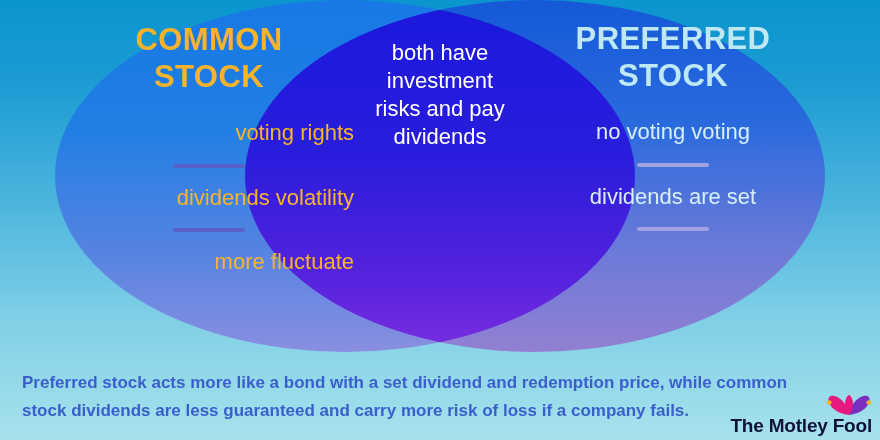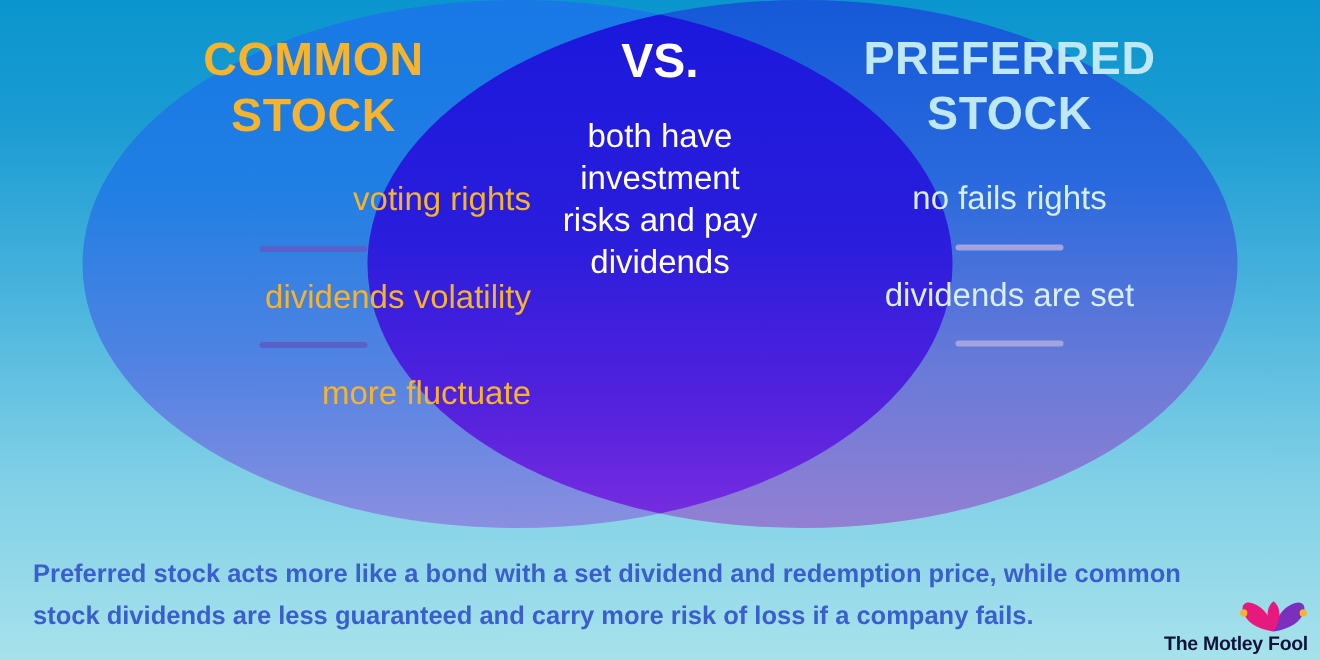--- a/index.html
+++ b/index.html
@@ -111,21 +111,21 @@
   #logo {
     position: absolute;
     right: 8px;
     bottom: 5px;
     display: flex;
     flex-direction: column;
     align-items: flex-end;
     z-index: 7;
   }
   #logo-wordmark {
-    font-size: 13px;
+    font-size: 19px;
     font-weight: bold;
     color: #10123a;
     letter-spacing: -0.2px;
     line-height: 1;
   }
 </style>
 </head>
 <body>
 
 <div id="infographic">
@@ -173,35 +173,34 @@
       <span>STOCK</span>
     </h2>
     <p class="col-item">voting rights</p>
     <div class="divider"></div>
     <p class="col-item">dividends volatility</p>
     <div class="divider"></div>
     <p class="col-item">more fluctuate</p>
   </div>
 
   <div class="venn-col" id="col-center">
-    <h2 id="title-vs">VS.</h2>
     <p class="center-body">
       <span>both have</span><br>
       <span>investment</span><br>
       <span>risks and pay</span><br>
       <span>dividends</span>
     </p>
   </div>
 
   <div class="venn-col" id="col-right">
     <h2 class="col-title" id="title-preferred">
       <span>PREFERRED</span><br>
       <span>STOCK</span>
     </h2>
-    <p class="col-item">no fails rights</p>
+    <p class="col-item">no voting voting</p>
     <div class="divider"></div>
     <p class="col-item">dividends are set</p>
     <div class="divider"></div>
   </div>
 
   <div id="caption">
     <span class="caption-line">Preferred stock acts more like a bond with a set dividend and redemption price, while common</span>
     <span class="caption-line">stock dividends are less guaranteed and carry more risk of loss if a company fails.</span>
   </div>
 

